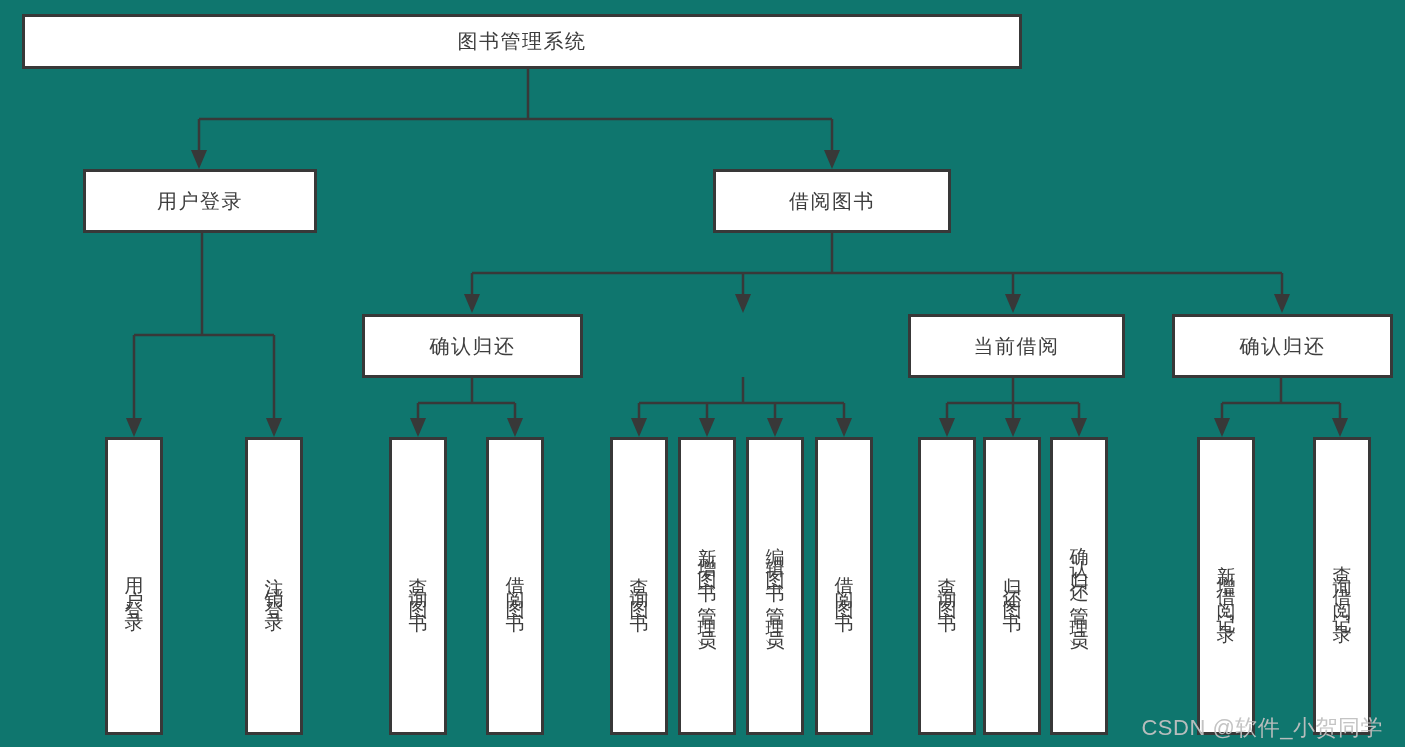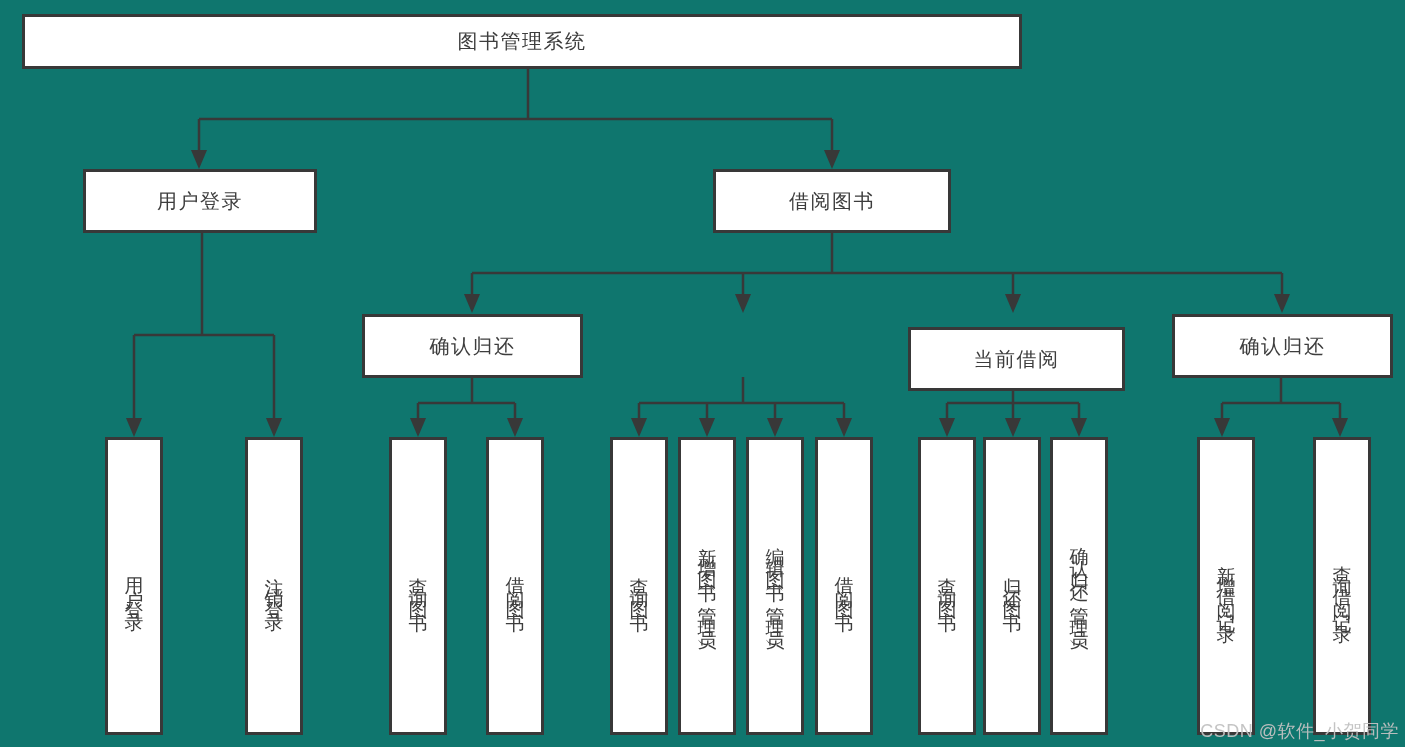--- a/index.html
+++ b/index.html
@@ -11,21 +11,21 @@
   .box{
     position:absolute;box-sizing:border-box;border:3px solid #383838;background:#ffffff;
     display:flex;align-items:center;justify-content:center;color:#3d3d3d;
   }
   .hbox{font-size:20px;letter-spacing:1.5px;white-space:nowrap;}
   .vbox .vtext{
     writing-mode:vertical-lr;text-orientation:mixed;
     font-size:19px;letter-spacing:12px;line-height:1.05;white-space:nowrap;
   }
   .watermark{
-    position:absolute;right:6px;bottom:4px;font-size:18px;color:rgba(193,193,193,0.95);
+    position:absolute;right:22px;bottom:4px;font-size:22px;color:rgba(193,193,193,0.95);
     letter-spacing:0.5px;white-space:nowrap;
   }
 </style>
 </head>
 <body>
 
 <div class="canvas">
 
   <svg class="connectors" width="1405" height="747" viewBox="0 0 1405 747" fill="none" stroke="#383838" stroke-width="2.5">
 
@@ -110,21 +110,21 @@
   <div class="box hbox" style="left:83px;top:169px;width:234px;height:64px">
     <span>用户登录</span>
   </div>
   <div class="box hbox" style="left:713px;top:169px;width:238px;height:64px">
     <span>借阅图书</span>
   </div>
 
   <div class="box hbox" style="left:362px;top:314px;width:221px;height:64px">
     <span>确认归还</span>
   </div>
-  <div class="box hbox" style="left:908px;top:327px;width:217px;height:64px">
+  <div class="box hbox" style="left:908px;top:314px;width:217px;height:64px">
     <span>当前借阅</span>
   </div>
   <div class="box hbox" style="left:1172px;top:314px;width:221px;height:64px">
     <span>确认归还</span>
   </div>
 
   <div class="box vbox" style="left:105px;top:437px;width:58px;height:298px">
     <span class="vtext">用户登录</span>
   </div>
   <div class="box vbox" style="left:245px;top:437px;width:58px;height:298px">

